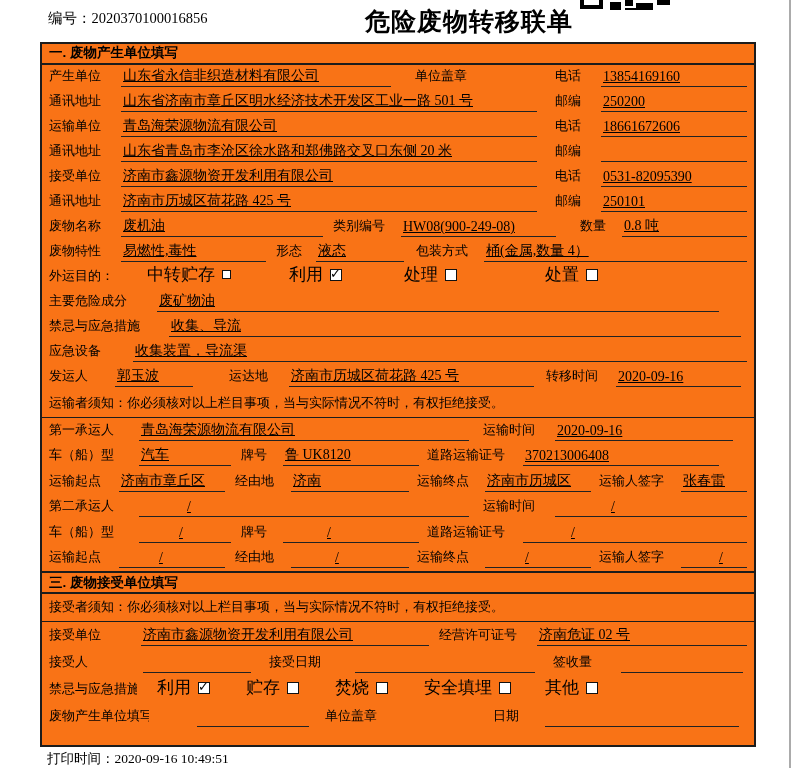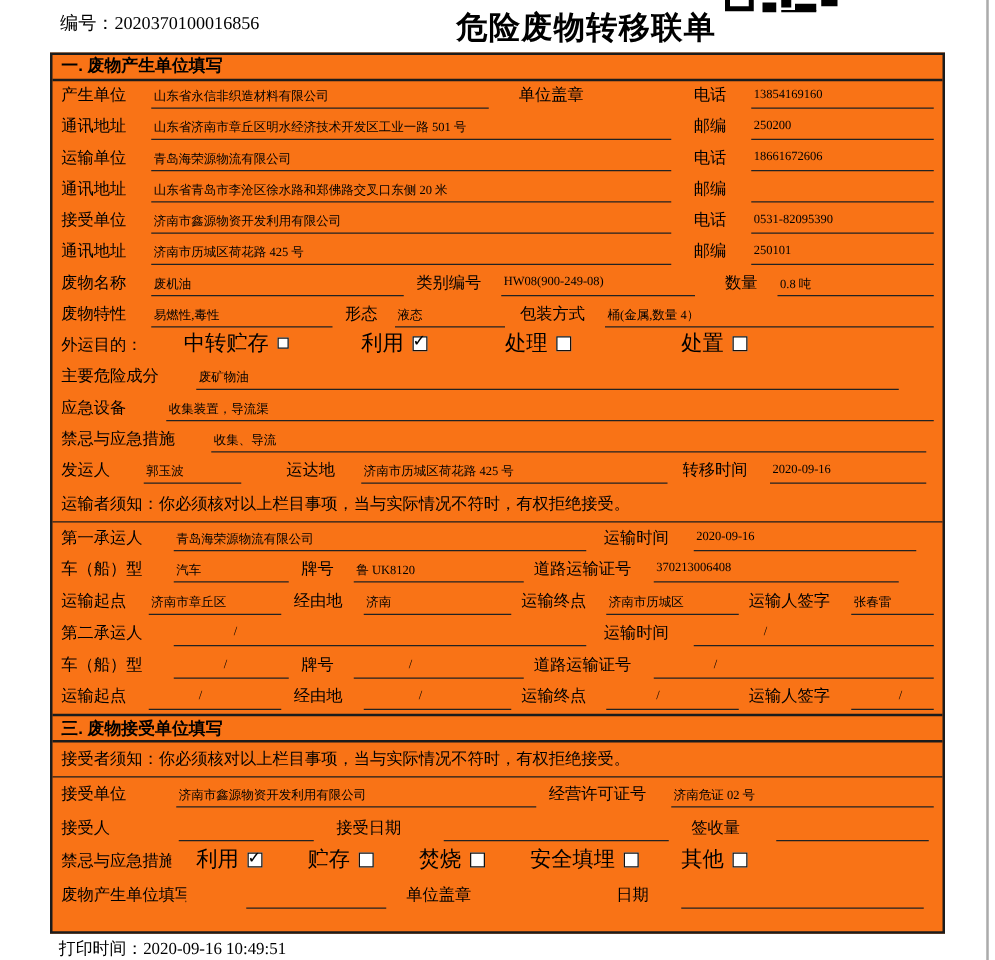--- a/index.html
+++ b/index.html
@@ -26,22 +26,22 @@
 
   .sec-header { height:21px; line-height:18px; font-weight:bold; font-size:13.5px;
                 font-family:"Liberation Sans","DejaVu Sans",sans-serif;
                 padding-left:7px; border-bottom:2px solid #1c1c1c; white-space:nowrap; overflow:hidden; }
   .sec-header.later { border-top:2px solid #1c1c1c; height:23px; line-height:20px; }
 
   .row { display:flex; align-items:flex-end; padding:0 7px 3px 7px; overflow:hidden; }
   .row.note { border-bottom:1.5px solid #1c1c1c; align-items:center; padding-bottom:0; }
 
   .lab { white-space:nowrap; overflow:hidden; font-size:13px; padding-bottom:2px; flex:none; }
-  .val { white-space:nowrap; overflow:hidden; font-size:10px; border-bottom:1px solid #222;
-         padding:0 2px 1px 2px; flex:none; min-height:17px; }
+  .val { white-space:nowrap; overflow:hidden; font-size:14px; border-bottom:1px solid #222;
+         padding:0 2px 1px 2px; flex:none; min-height:17px;text-decoration:underline; }
   .val.grow { flex:1 1 auto; }
 
   .ck { display:inline-flex; align-items:center; flex:none; padding-bottom:1px; }
   .ck .ck-lab { font-size:17px; white-space:nowrap; }
   .ck .box { position:relative; width:12px; height:12px; border:1.5px solid #111; margin-left:7px;
              flex:none; display:inline-block; background:#fff; }
   .ck .box.sm { width:9px; height:9px; border-width:1px; }
   .ck .mark { position:absolute; left:-1px; top:-4px; font-family:"DejaVu Sans",sans-serif;
               font-size:13px; font-weight:bold; color:#000; }
 
@@ -141,26 +141,26 @@
       <span class="ck" style="margin-left: 88px;">
         <span class="ck-lab">处置</span>
         <span class="box"></span>
       </span>
     </div>
     <div class="row" style="height: 25px;">
       <span class="lab" style="width: 100px;">主要危险成分</span>
       <span class="val grow" style="margin-left: 8px; margin-right: 28px;">废矿物油</span>
     </div>
     <div class="row" style="height: 25px;">
+      <span class="lab" style="width: 112px;">禁忌与应急措施</span>
+      <span class="val grow" style="margin-left: 8px; margin-right: 6px;">收集、导流</span>
+    </div>
+    <div class="row" style="height: 25px;">
       <span class="lab" style="width: 72px;">应急设备</span>
       <span class="val grow" style="margin-left: 12px;">收集装置，导流渠</span>
-    </div>
-    <div class="row" style="height: 25px;">
-      <span class="lab" style="width: 112px;">禁忌与应急措施</span>
-      <span class="val grow" style="margin-left: 8px; margin-right: 6px;">收集、导流</span>
     </div>
     <div class="row" style="height: 25px;">
       <span class="lab" style="width: 52px;">发运人</span>
       <span class="val" style="width: 78px; margin-left: 14px;">郭玉波</span>
       <span class="lab" style="width: 46px; margin-left: 36px;">运达地</span>
       <span class="val" style="width: 245px; margin-left: 14px;">济南市历城区荷花路 425 号</span>
       <span class="lab" style="width: 60px; margin-left: 12px;">转移时间</span>
       <span class="val grow" style="margin-left: 10px; margin-right: 6px;">2020-09-16</span>
     </div>
     <div class="row note" style="height: 28px;">

